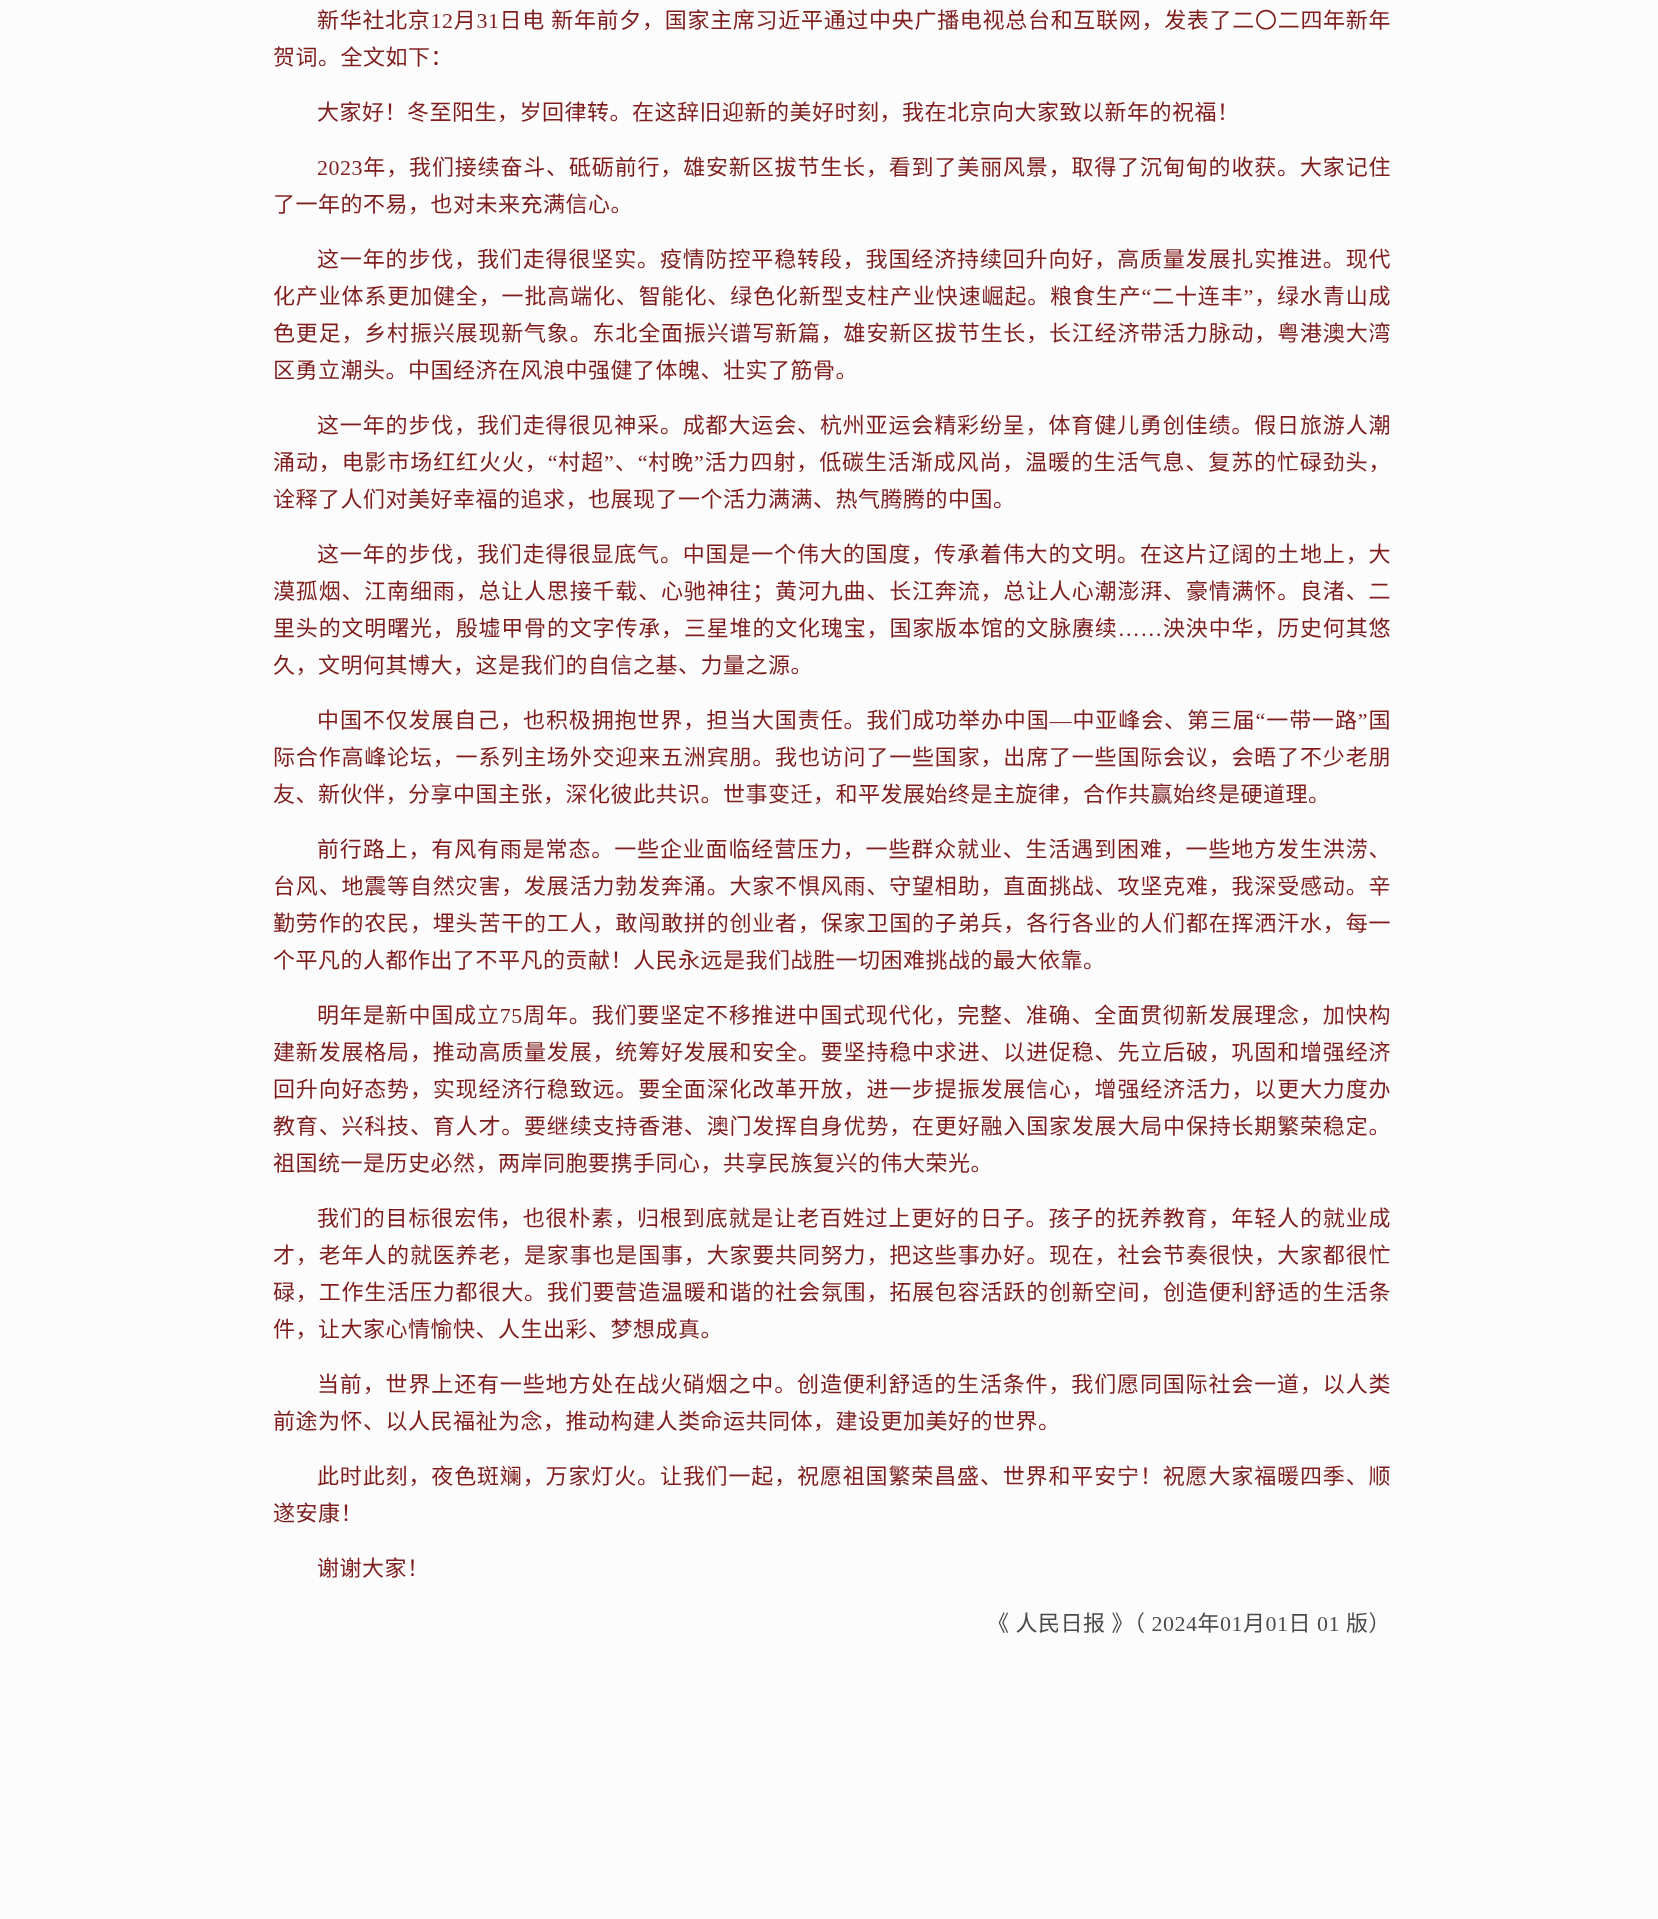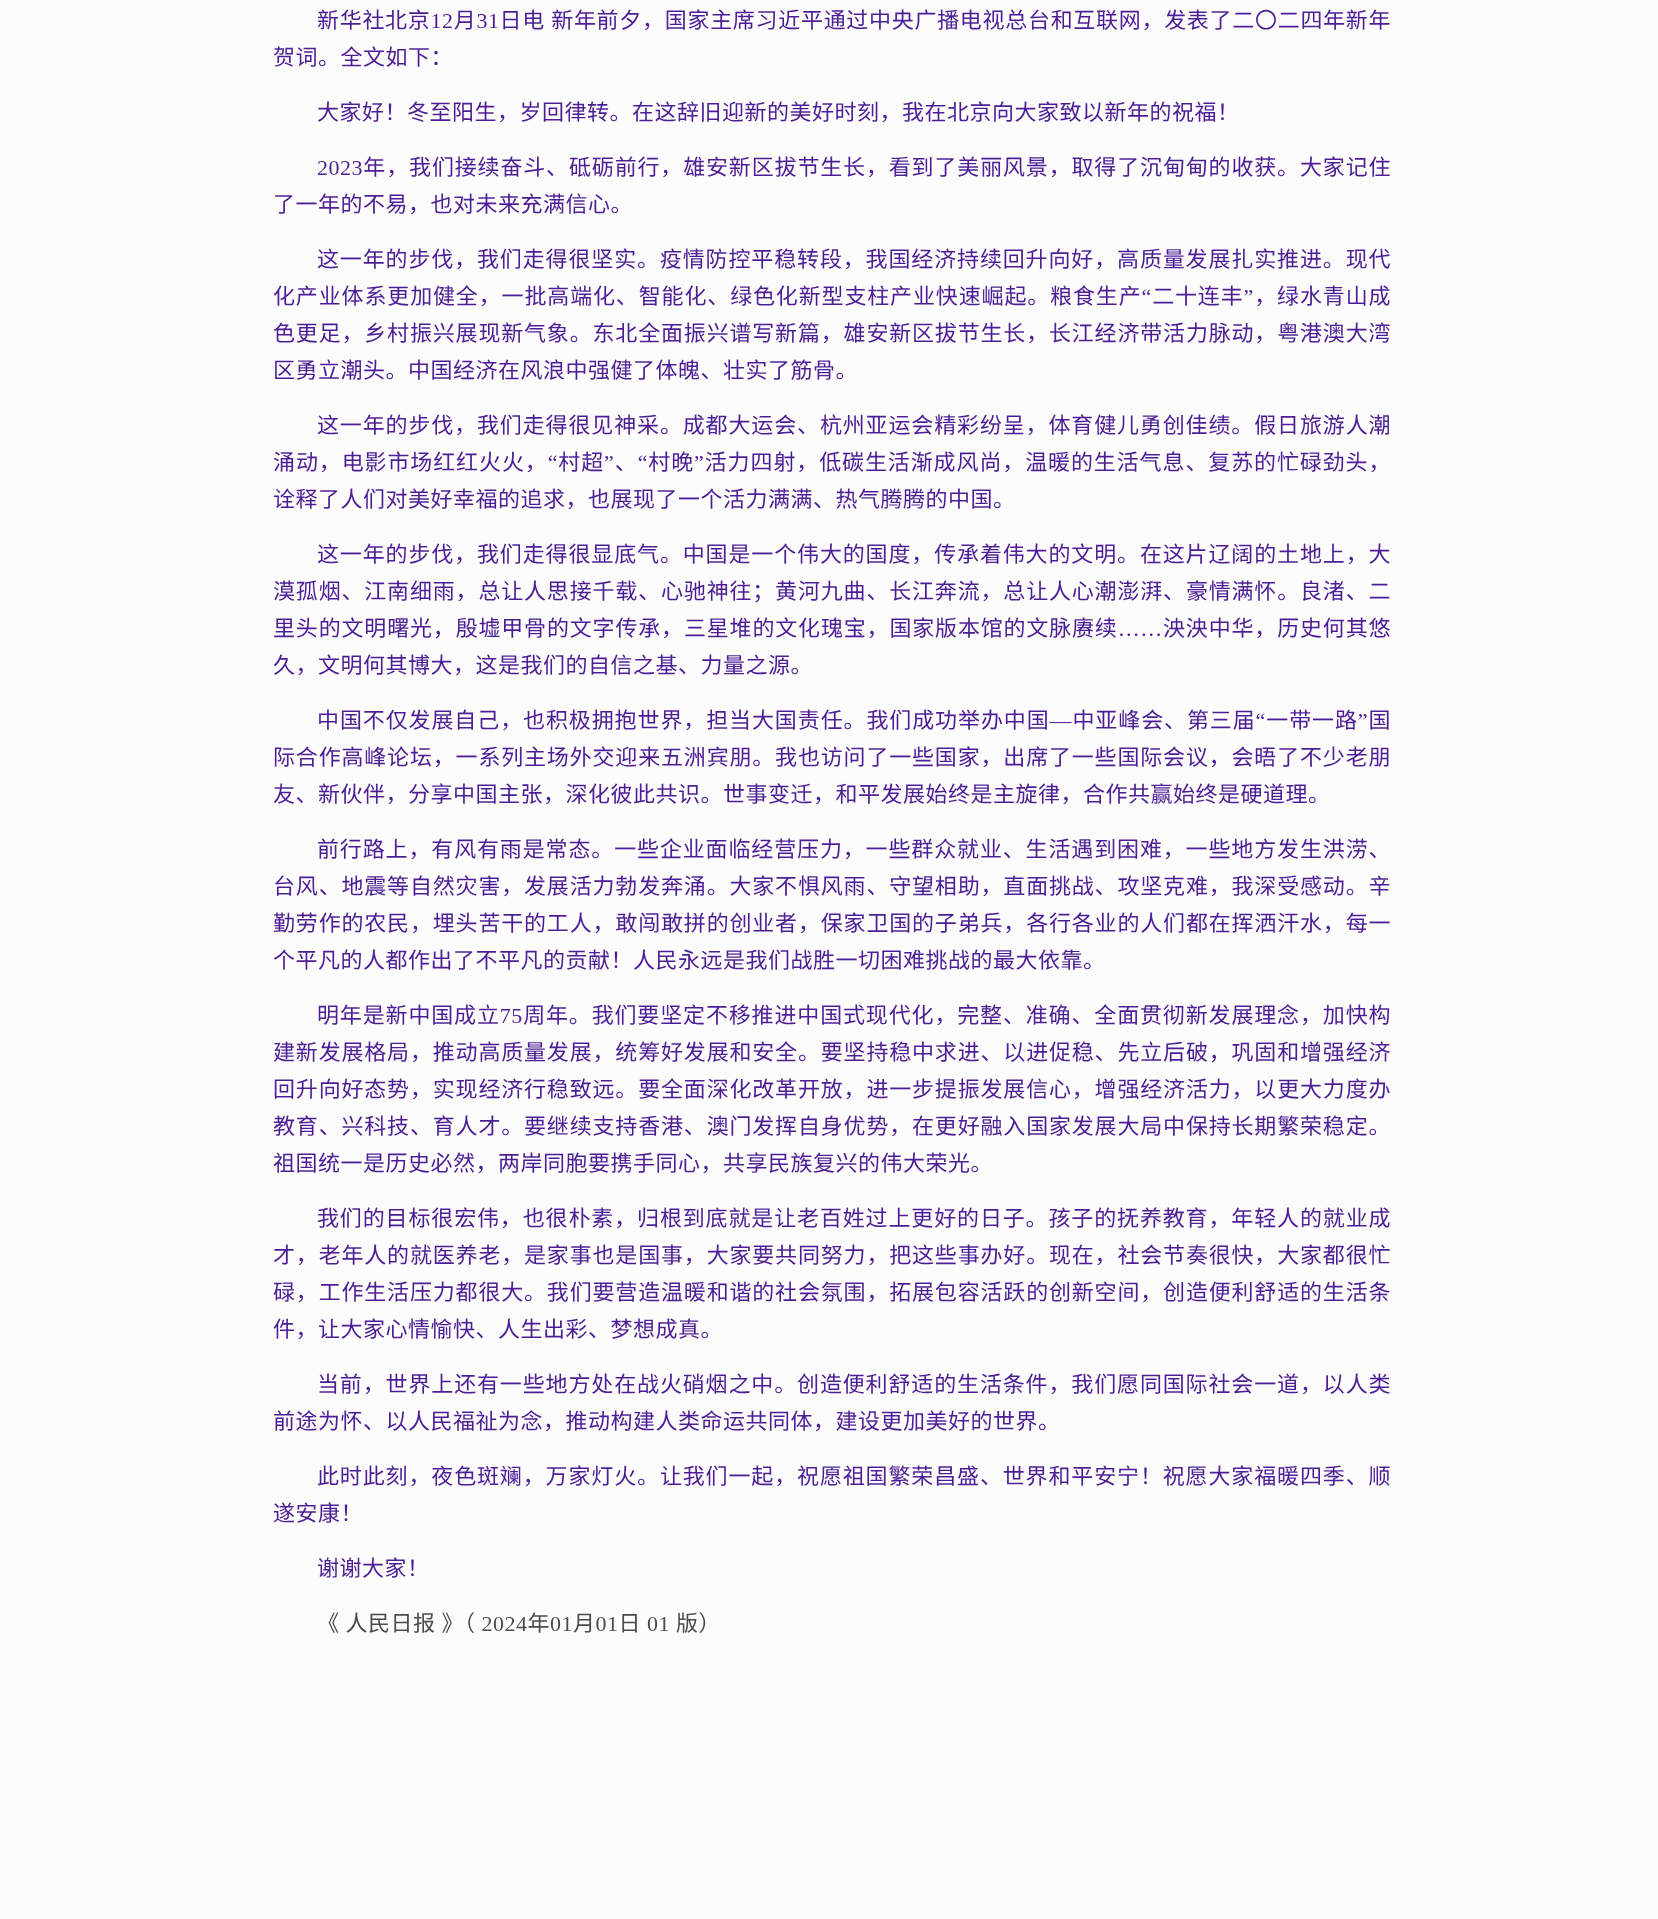--- a/index.html
+++ b/index.html
@@ -17,34 +17,35 @@
   }
   .article {
     position: absolute;
     left: 273px;
     top: 2px;
     width: 1118px;
   }
   .para {
     font-size: 22px;
     line-height: 37px;
-    color: #4c1d95;
+    color: #7f1d1d;
     text-align: justify;
     text-indent: 2em;
     margin: 0 0 18px 0;
     letter-spacing: 0.5px;
     -webkit-font-smoothing: antialiased;
   }
   .source-line {
     font-size: 22px;
     line-height: 37px;
     color: #4a4a4a;
     text-indent: 2em;
     margin: 0;
     letter-spacing: 0.5px;
+    text-align: right;
   }
 </style>
 </head>
 <body>
 
 <div class="page">
   <div class="article">
     <div>
         <p class="para">新华社北京12月31日电  新年前夕，国家主席习近平通过中央广播电视总台和互联网，发表了二〇二四年新年贺词。全文如下：</p>
         <p class="para">大家好！冬至阳生，岁回律转。在这辞旧迎新的美好时刻，我在北京向大家致以新年的祝福！</p>

